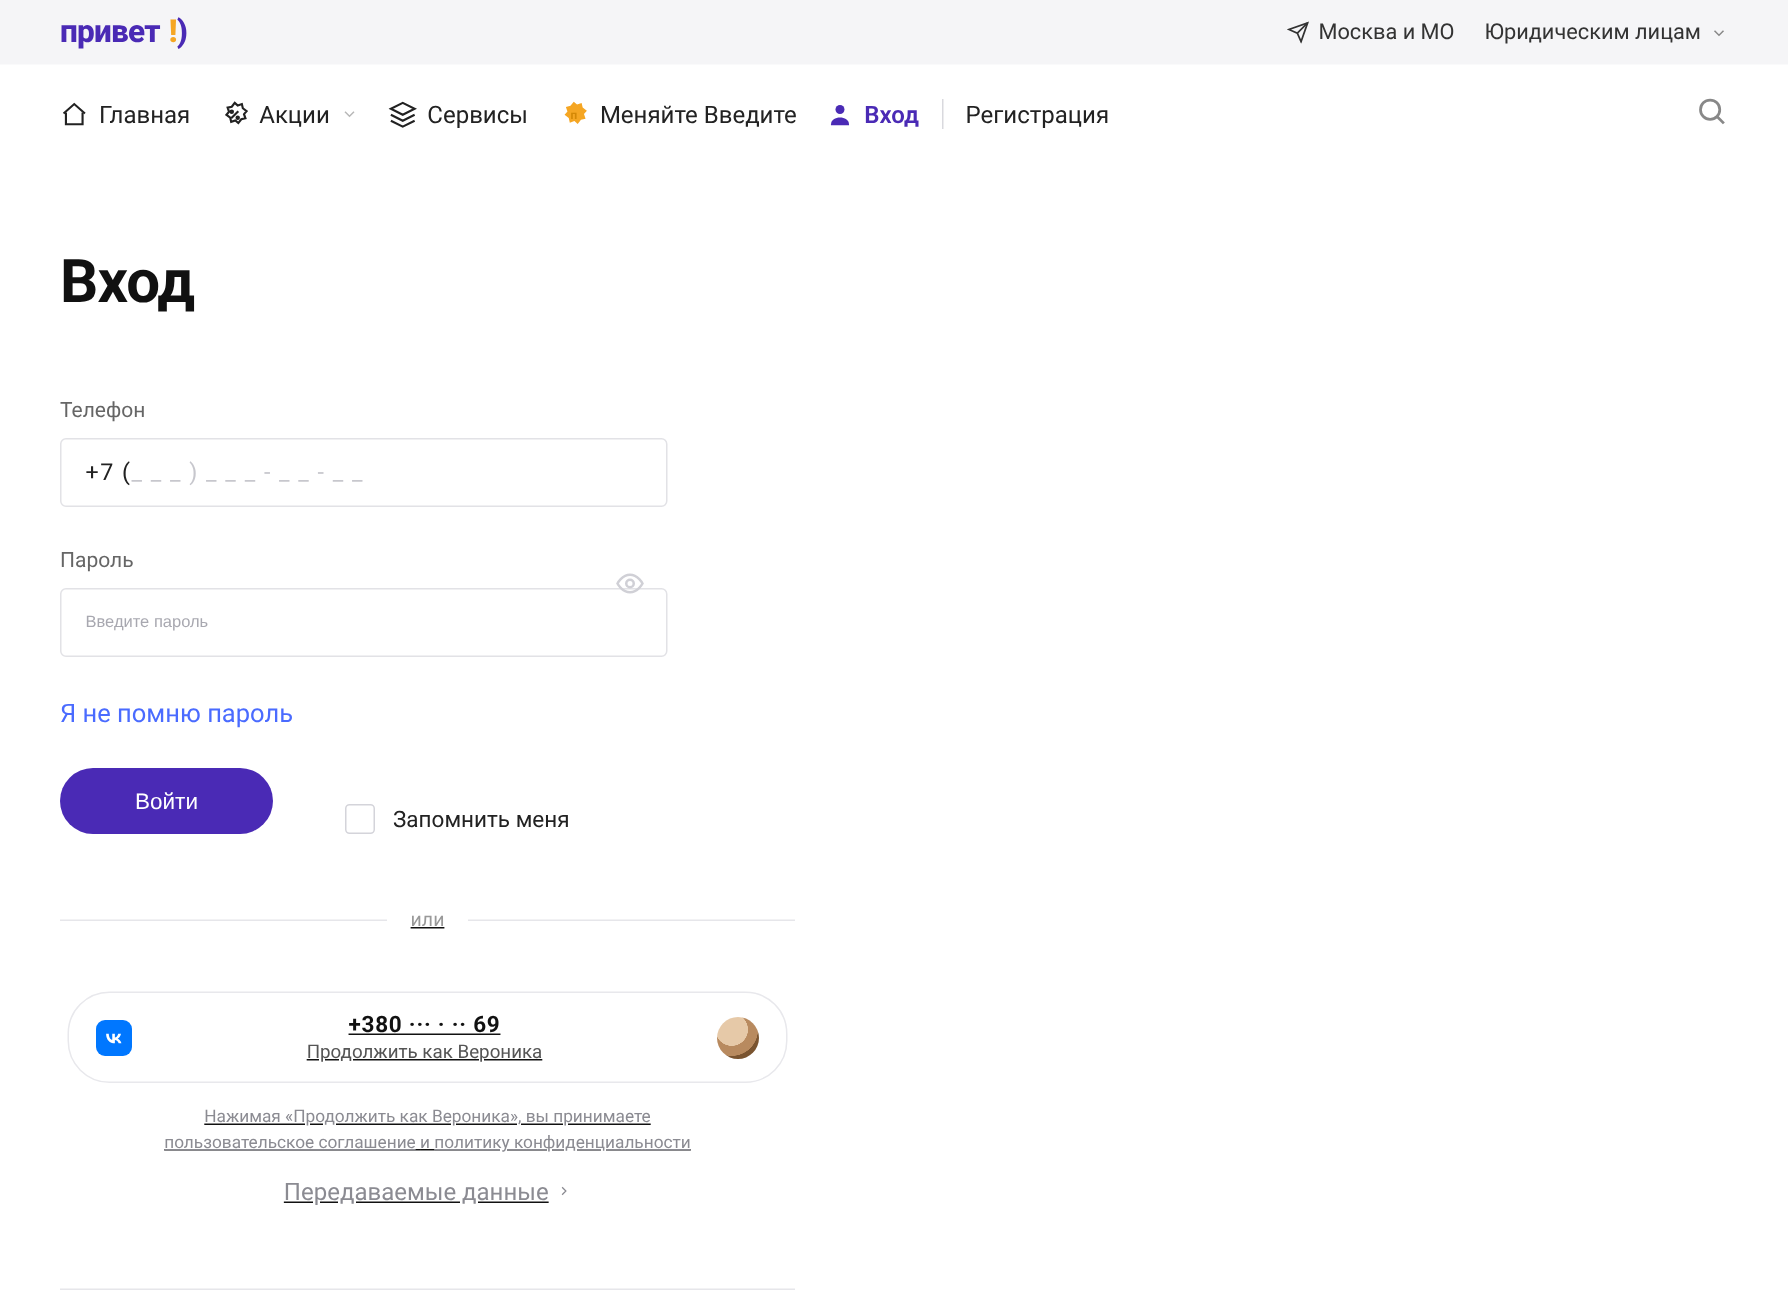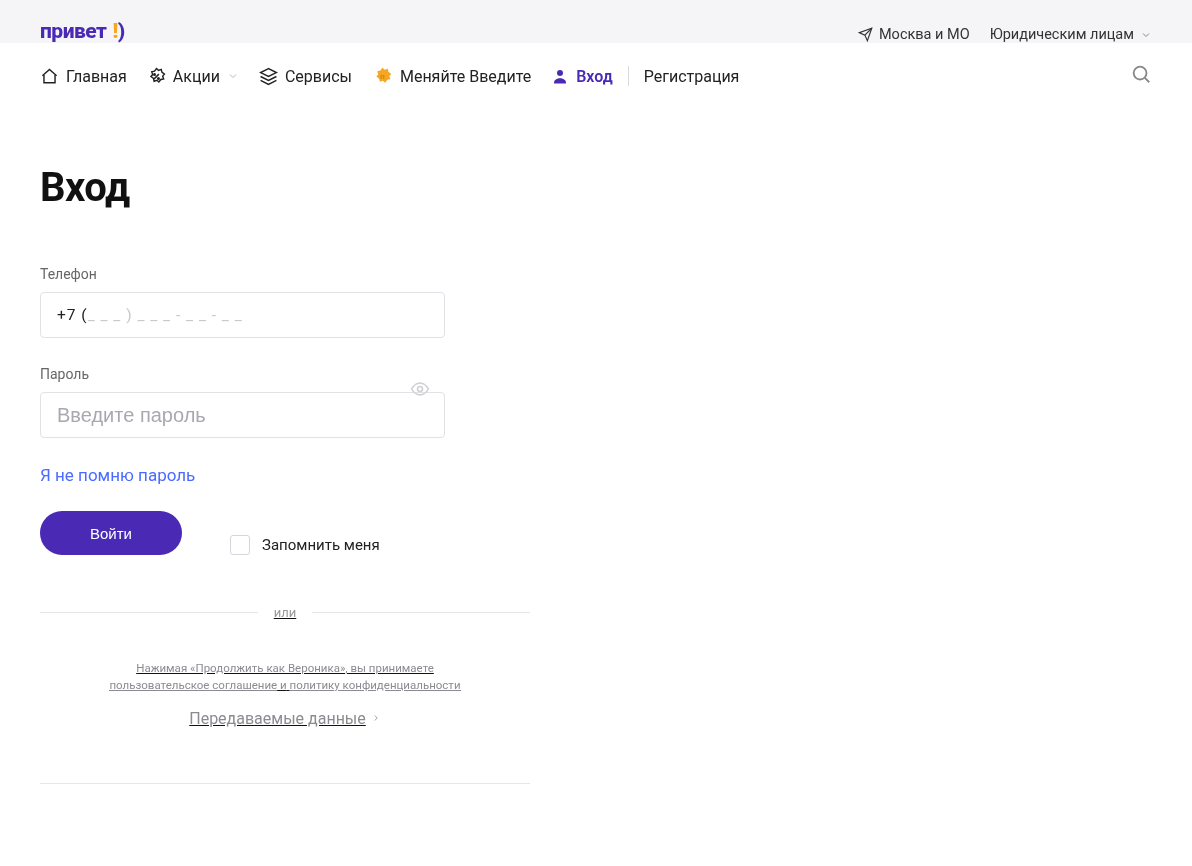--- a/index.html
+++ b/index.html
@@ -1,19 +1,19 @@
 <!DOCTYPE html>
 <html><head>
 <meta charset="utf-8">
 <style>
 * { box-sizing: border-box; margin: 0; padding: 0; }
 body { font-family: -apple-system, BlinkMacSystemFont, 'Segoe UI', Roboto, Helvetica, Arial, sans-serif; color: #111; background: #fff; }
 
 
-.top-bar { background: #f5f5f7; height: 43px; display: flex; align-items: flex-end; padding: 0 40px; }
+.top-bar { background: #f5f5f7; height: 43px; display: flex; align-items: center; padding: 0 40px; }
 .logo { font-weight: 800; font-size: 21px; color: #4a2ab5; letter-spacing: -0.5px; display: flex; align-items: center; gap: 6px; }
 .logo-bang { color: #f5a623; font-weight: 900; }
 .logo-paren { color: #4a2ab5; font-weight: 900; }
 .top-bar-right { margin-left: auto; display: flex; align-items: center; gap: 20px; color: #333; font-size: 14.5px; }
 .loc { display: flex; align-items: center; gap: 6px; cursor: pointer; }
 .biz { display: flex; align-items: center; gap: 6px; cursor: pointer; }
 
 
 .nav { height: 66px; display: flex; align-items: center; padding: 0 40px; border-bottom: 0; }
 .nav-items { display: flex; align-items: center; gap: 20px; }
@@ -24,21 +24,21 @@
 .nav-search { margin-left: auto; color: #888; cursor: pointer; }
 
 
 .page { padding: 55px 40px 40px; }
 h1.title { font-size: 40px; font-weight: 700; letter-spacing: -0.5px; }
 
 
 .form { margin-top: 55px; width: 490px; }
 .label { font-size: 14px; color: #666; margin-bottom: 10px; }
 .field { position: relative; margin-bottom: 28px; }
-.input { width: 405px; height: 46px; border: 1px solid #e2e2e6; border-radius: 4px; padding: 0 16px; font-size: 20px; color: #000000; outline: none; background: #fff; }
+.input { width: 405px; height: 46px; border: 1px solid #e2e2e6; border-radius: 4px; padding: 0 16px; font-size: 11px; color: #000000; outline: none; background: #fff; }
 .input::placeholder { color: #a8a8b0; }
 .phone-mask { width: 405px; height: 46px; border: 1px solid #e2e2e6; border-radius: 4px; padding: 0 16px; font-size: 15.5px; color: #222; display: flex; align-items: center; letter-spacing: 1px; }
 .phone-mask .gray { color: #c7c7cd; }
 .eye-btn { position: absolute; right: 100px; top: 13px; color: #d0d0d6; cursor: pointer; }
 .forgot { font-size: 17px; color: #4a6bff; cursor: pointer; margin-top: -12px; margin-bottom: 26px; display: inline-block; }
 
 .actions { display: flex; align-items: flex-end; gap: 28px; margin-bottom: 50px; }
 .btn-primary { background: #4a2ab5; color: #fff; border: none; border-radius: 24px; height: 44px; padding: 0 50px; font-size: 15px; font-weight: 500; cursor: pointer; }
 .remember { display: flex; align-items: center; gap: 12px; font-size: 15px; color: #222; cursor: pointer; margin-left: 20px; }
 .checkbox { width: 20px; height: 20px; border: 1px solid #d4d4da; border-radius: 3px; background: #fff; }
@@ -201,20 +201,32 @@
       </label>
     </div>
 
     <div class="or-wrap">
       <div class="or-sep">
         <div class="or-line"></div>
         <div class="or-text">или</div>
         <div class="or-line"></div>
       </div>
 
+      <div class="vk-card">
+        <div class="vk-icon">
+          <svg width="14" height="14" viewBox="0 0 24 24" fill="#fff">
+              <path d="M13 18c-6 0-10-4-10-11h3c.2 5 2.5 7 4 7V7h3v4.5c1.6-.2 3.2-2.2 3.8-4.5H20c-.5 2.8-2.4 4.9-3.8 5.7 1.4.7 3.6 2.5 4.3 5.3h-3.2c-.6-2-2.2-3.6-4.3-3.8V18z"></path>
+            </svg>
+        </div>
+        <div class="vk-center">
+          <div class="vk-phone">+380 ··· · ·· 69</div>
+          <div class="vk-sub">Продолжить как Вероника</div>
+        </div>
+        <div class="avatar"></div>
+      </div>
 
       <div class="legal">
         <span>Нажимая «Продолжить как Вероника», вы принимаете</span><br>
         <a>пользовательское соглашение</a>
         <span>и</span>
         <a>политику конфиденциальности</a>
       </div>
 
       <div class="pass-data">
         <span>Передаваемые данные</span>

